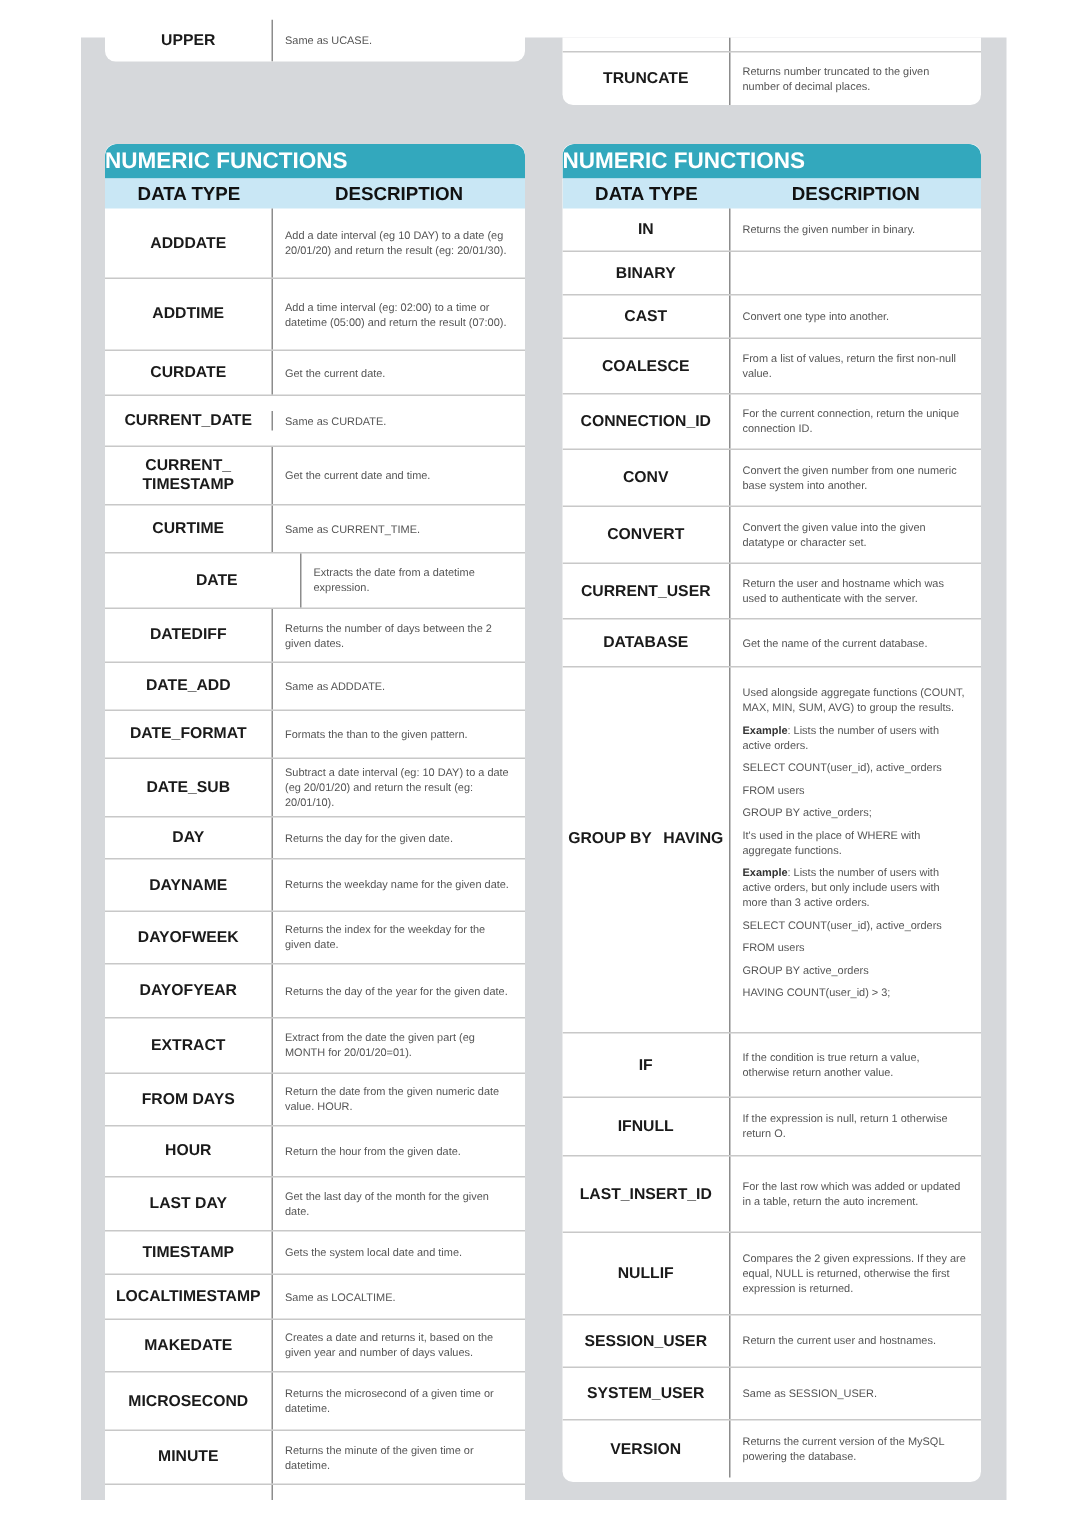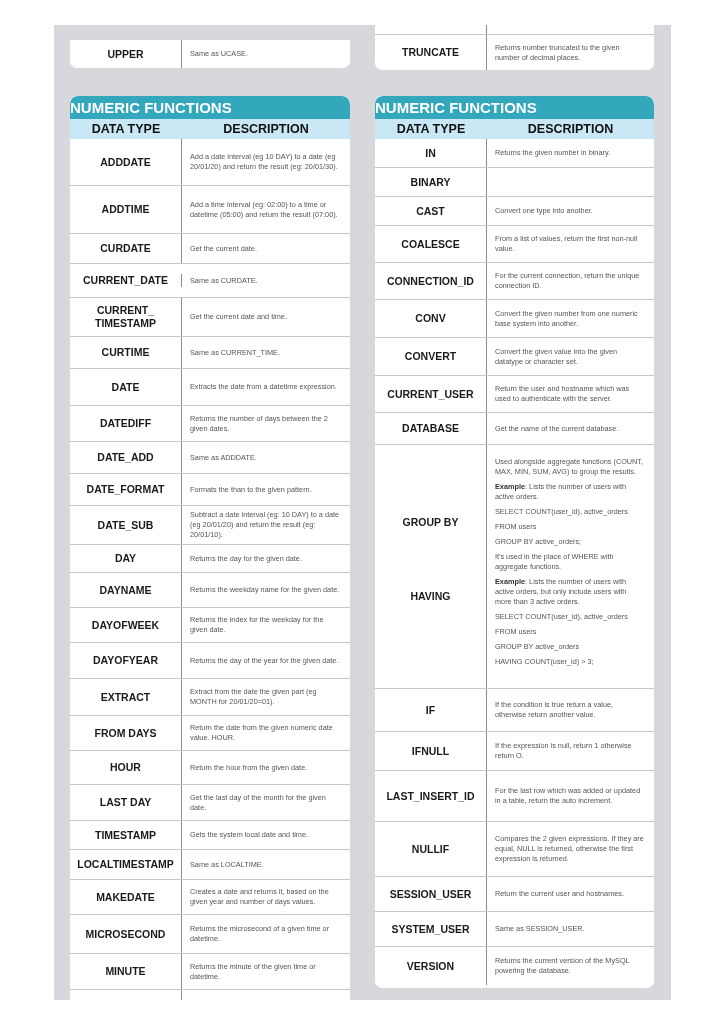--- a/index.html
+++ b/index.html
@@ -42,21 +42,21 @@
   .cell-desc p { margin: 0 0 5px 0; }
   .cell-desc p:last-child { margin-bottom: 0; }
   .cell-desc b { color: #333; }
   .faded { color: #cccccc; }
 </style>
 </head>
 <body>
 
 <div class="sheet"></div>
 
-<div class="card topcut" style="left:70px; top:40px; width:280px; height:28px;">
+<div class="card topcut" style="left:70px; top:13px; width:280px; height:28px;">
   <div class="row" style="height:28px;">
     <div class="cell-name">UPPER</div>
     <div class="cell-desc">
         <p>Same as UCASE.</p>
       </div>
   </div>
 </div>
 
 <div class="card topcut" style="left:375px; top:25px; width:279px; height:45px;">
   <div class="row" style="height:10px; border-bottom:1px solid #c8c8c8;">
@@ -107,21 +107,21 @@
         <div class="cell-desc">
           <p>Get the current date and time.</p>
         </div>
       </div>
       <div class="row" style="height: 32px;">
         <div class="cell-name">CURTIME</div>
         <div class="cell-desc">
           <p>Same as CURRENT_TIME.</p>
         </div>
       </div>
-      <div class="row" style="height: 37px;">
+      <div class="row" style="height: 37px; padding-left: 19px;">
         <div class="cell-name">DATE</div>
         <div class="cell-desc">
           <p>Extracts the date from a datetime expression.</p>
         </div>
       </div>
       <div class="row" style="height: 36px;">
         <div class="cell-name">DATEDIFF</div>
         <div class="cell-desc">
           <p>Returns the number of days between the 2 given dates.</p>
         </div>
@@ -281,21 +281,21 @@
           <p>Return the user and hostname which was used to authenticate with the server.</p>
         </div>
       </div>
       <div class="row" style="height: 32px;">
         <div class="cell-name">DATABASE</div>
         <div class="cell-desc">
           <p>Get the name of the current database.</p>
         </div>
       </div>
       <div class="row" style="height: 244px;">
-        <div class="cell-name" style="flex-direction:column; justify-content:space-around; padding:40px 0 55px;">
+        <div class="cell-name" style="justify-content:space-around; padding:40px 0 55px;">
           <span>GROUP BY</span>
           <span>HAVING</span>
         </div>
         <div class="cell-desc" style="justify-content:flex-start; padding-top:12px;">
           <p>Used alongside aggregate functions (COUNT, MAX, MIN, SUM, AVG) to group the results.</p>
           <p><b>Example</b><span>: Lists the number of users with active orders.</span></p>
           <p>SELECT COUNT(user_id), active_orders</p>
           <p>FROM users</p>
           <p>GROUP BY active_orders;</p>
           <p>It's used in the place of WHERE with aggregate functions.</p>

